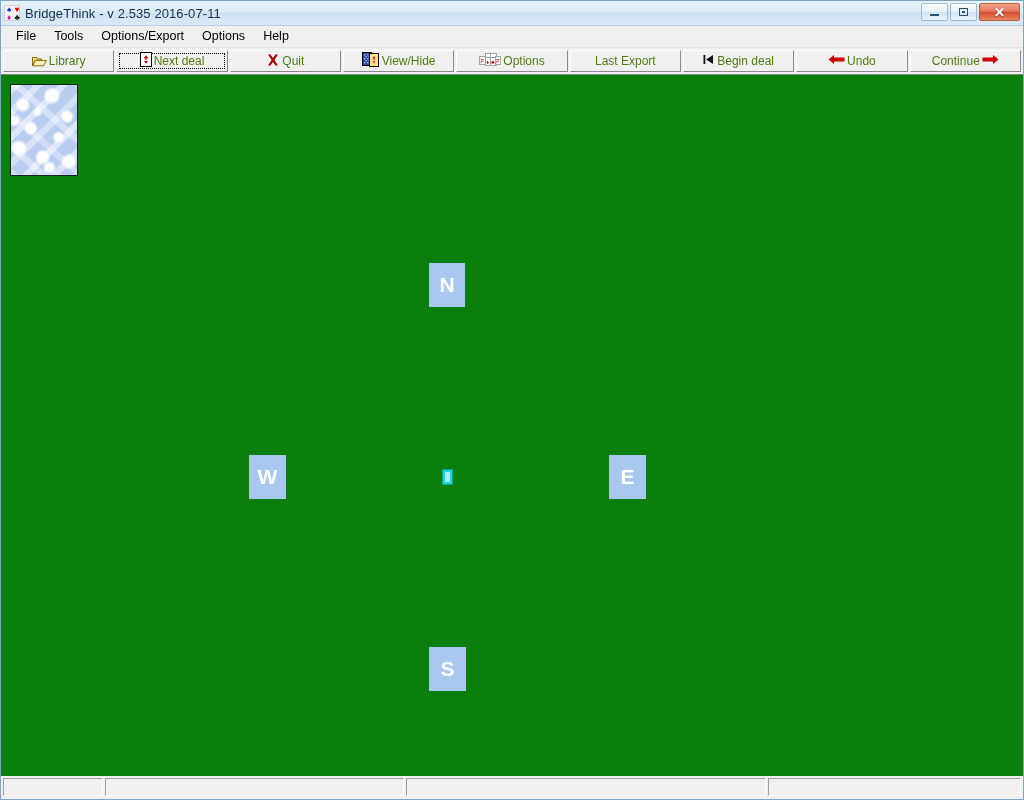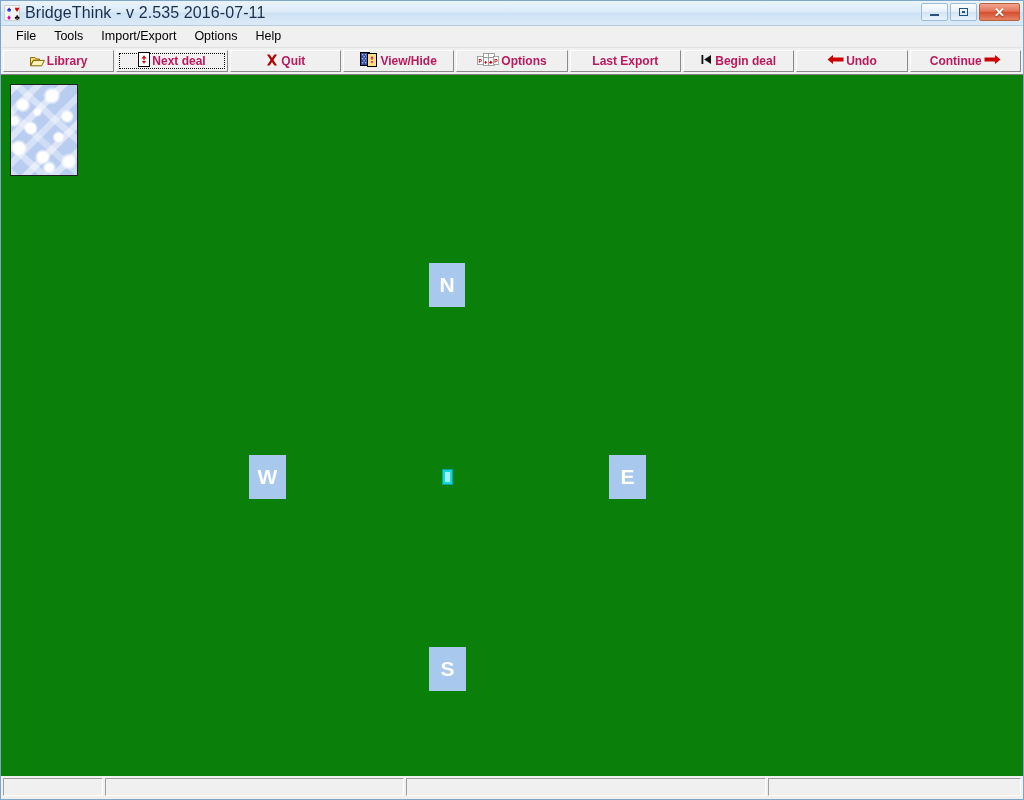--- a/index.html
+++ b/index.html
@@ -55,21 +55,21 @@
     font-size: 8px;
     text-align: center;
   }
   .app-icon i { font-style: normal; display: block; }
   .ic-spade   { color: #0020c8; }
   .ic-heart   { color: #e00000; }
   .ic-diamond { color: #e000c0; }
   .ic-club    { color: #101010; }
 
   .title-text {
-    font-size: 16px;
+    font-size: 13px;
     color: #16304d;
     white-space: nowrap;
     letter-spacing: .1px;
   }
 
   .win-buttons {
     position: absolute;
     right: 3px; top: 2px;
     display: flex;
     gap: 2px;
@@ -136,24 +136,23 @@
     background: #f0f0f0;
     border-top: 1px solid #ffffff;
     border-left: 1px solid #ffffff;
     border-right: 1px solid #8a8a8a;
     border-bottom: 1px solid #8a8a8a;
     display: flex;
     align-items: center;
     justify-content: center;
     gap: 2px;
     font-size: 12px;
-    color: #be185d;
+    color: #4d7c0f;
     white-space: nowrap;
     position: relative;
-    font-weight: bold;
   }
   .tb-btn.focused::after {
     content: "";
     position: absolute;
     left: 2px; right: 2px; top: 2px; bottom: 2px;
     border: 1px dotted #000;
   }
   .tb-label { position: relative; z-index: 2; }
 
   
@@ -288,21 +287,21 @@
       </div>
       <div class="win-btn close">
         <span class="glyph-close">✕</span>
       </div>
     </div>
   </div>
 
   <div class="menubar">
     <div class="menu-item">File</div>
     <div class="menu-item">Tools</div>
-    <div class="menu-item">Import/Export</div>
+    <div class="menu-item">Options/Export</div>
     <div class="menu-item">Options</div>
     <div class="menu-item">Help</div>
   </div>
 
   <div class="toolbar">
 
     <div class="tb-btn">
       <span class="icon ico-folder">
         <svg width="15" height="11" viewBox="0 0 15 11">
           <path d="M0.5 1.5 L5 1.5 L6.3 3 L9.5 3 L9.5 4.2 L3.2 4.2 L0.5 9.8 Z" fill="#ffe27a" stroke="#8a6a00" stroke-width="1"></path>

